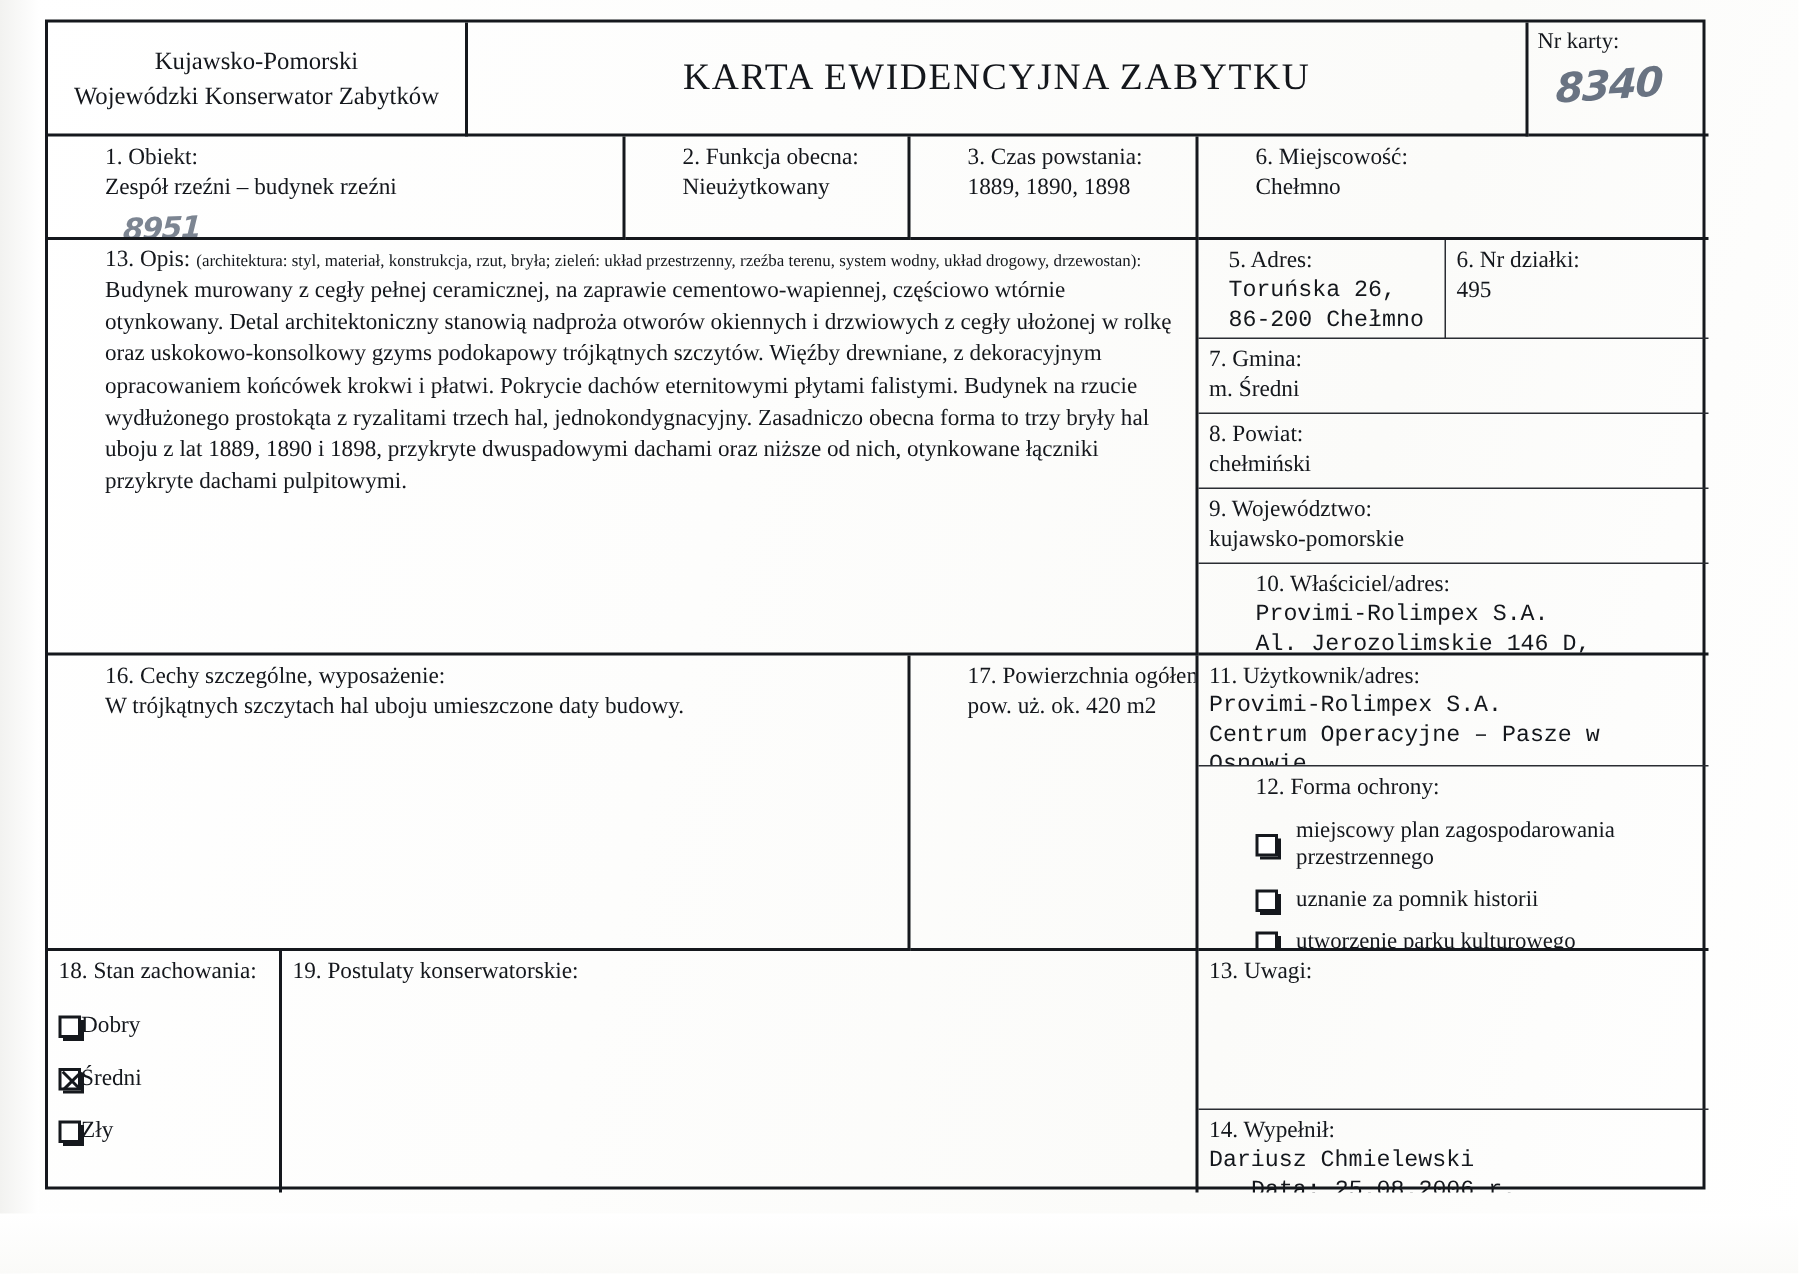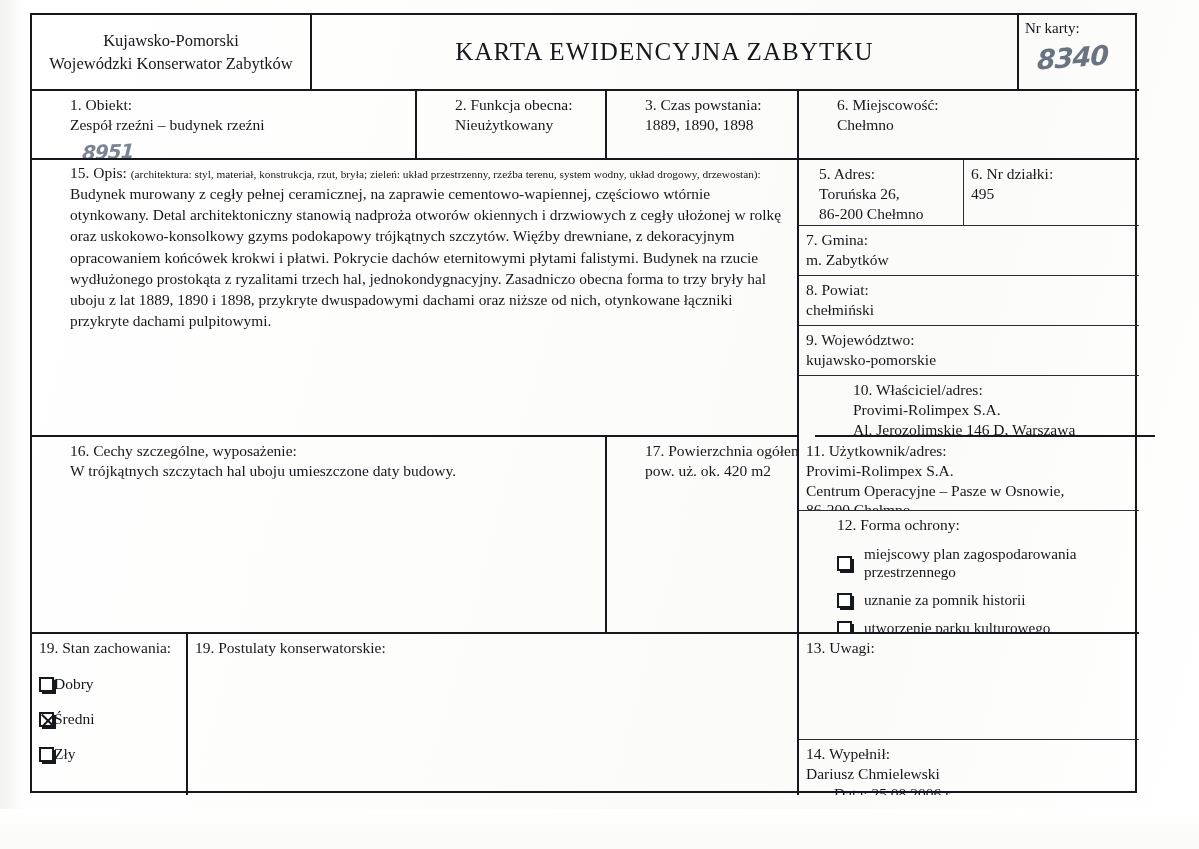--- a/index.html
+++ b/index.html
@@ -58,21 +58,21 @@
 
   .lbl {
     font-size: 15.5px;
     line-height: 20px;
     white-space: nowrap;
   }
   .val {
     font-size: 15.5px;
     line-height: 20px;
   }
-  .val-tight { line-height: 19.5px; }
+  .val-tight { line-height: 19.5px; font-family: Liberation Mono, monospace; }
 
   
   .hdr-left {
     position: absolute;
     left: 0; top: 0;
     width: 280px; height: 76px;
     border-right: 2.5px solid #15181d;
     border-bottom: 2.5px solid #15181d;
     box-sizing: border-box;
     display: flex;
@@ -228,53 +228,53 @@
     <div class="val">1889, 1890, 1898</div>
   </div>
 
   <div class="cell bb" style="left:767px; top:76px; width:340px; height:69px;">
     <div class="lbl">6. Miejscowość:</div>
     <div class="val">Chełmno</div>
   </div>
 
   <div class="cell bb br" style="left:0; top:145px; width:767px; height:277px;">
     <div>
-      <span class="desc-head">15. Opis:</span>
+      <span class="desc-head">13. Opis:</span>
       <span class="desc-sub">(architektura: styl, materiał, konstrukcja, rzut, bryła; zieleń: układ przestrzenny, rzeźba terenu, system wodny, układ drogowy, drzewostan):</span>
     </div>
     <div class="desc-body">Budynek murowany z cegły pełnej ceramicznej, na zaprawie cementowo-wapiennej, częściowo wtórnie otynkowany. Detal architektoniczny stanowią nadproża otworów okiennych i drzwiowych z cegły ułożonej w rolkę oraz uskokowo-konsolkowy gzyms podokapowy trójkątnych szczytów. Więźby drewniane, z dekoracyjnym opracowaniem końcówek krokwi i płatwi. Pokrycie dachów eternitowymi płytami falistymi. Budynek na rzucie wydłużonego prostokąta z ryzalitami trzech hal, jednokondygnacyjny. Zasadniczo obecna forma to trzy bryły hal uboju z lat 1889, 1890 i 1898, przykryte dwuspadowymi dachami oraz niższe od nich, otynkowane łączniki przykryte dachami pulpitowymi.</div>
   </div>
 
   <div class="cell thin-bb thin-br" style="left:767px; top:145px; width:165px; height:66px;">
     <div class="lbl">5. Adres:</div>
     <div class="val val-tight">Toruńska 26,</div>
     <div class="val val-tight">86-200 Chełmno</div>
   </div>
 
   <div class="cell thin-bb" style="left:932px; top:145px; width:175px; height:66px;">
     <div class="lbl">6. Nr działki:</div>
     <div class="val">495</div>
   </div>
 
   <div class="cell thin-bb" style="left:767px; top:211px; width:340px; height:50px;">
     <div class="lbl">7. Gmina:</div>
-    <div class="val">m. Zabytków</div>
+    <div class="val">m. Średni</div>
   </div>
 
   <div class="cell thin-bb" style="left:767px; top:261px; width:340px; height:50px;">
     <div class="lbl">8. Powiat:</div>
     <div class="val">chełmiński</div>
   </div>
 
   <div class="cell thin-bb" style="left:767px; top:311px; width:340px; height:50px;">
     <div class="lbl">9. Województwo:</div>
     <div class="val">kujawsko-pomorskie</div>
   </div>
 
-  <div class="cell bb" style="left:783px; top:361px; width:340px; height:61px;">
+  <div class="cell bb" style="left:767px; top:361px; width:340px; height:61px;">
     <div class="lbl">10. Właściciel/adres:</div>
     <div class="val val-tight">Provimi-Rolimpex S.A.</div>
     <div class="val val-tight">Al. Jerozolimskie 146 D, Warszawa</div>
   </div>
 
   <div class="cell thin-bb" style="left:767px; top:422px; width:340px; height:74px;">
     <div class="lbl">11. Użytkownik/adres:</div>
     <div class="val val-tight">Provimi-Rolimpex S.A.</div>
     <div class="val val-tight">Centrum Operacyjne – Pasze w Osnowie,</div>
     <div class="val val-tight">86-200 Chełmno</div>
@@ -302,21 +302,21 @@
     <div class="lbl">16. Cechy szczególne, wyposażenie:</div>
     <div class="val">W trójkątnych szczytach hal uboju umieszczone daty budowy.</div>
   </div>
 
   <div class="cell bb br" style="left:575px; top:422px; width:192px; height:197px;">
     <div class="lbl">17. Powierzchnia ogółem:</div>
     <div class="val">pow. uż. ok. 420 m2</div>
   </div>
 
   <div class="cell br" style="left:0; top:619px; width:156px; height:161px;">
-    <div class="lbl">19. Stan zachowania:</div>
+    <div class="lbl">18. Stan zachowania:</div>
 
     <div class="chk-row-state">
       <span class="chk"></span>
       <span class="ctext">Dobry</span>
     </div>
     <div class="chk-row-state">
       <span class="chk checked"></span>
       <span class="ctext">Średni</span>
     </div>
     <div class="chk-row-state">

